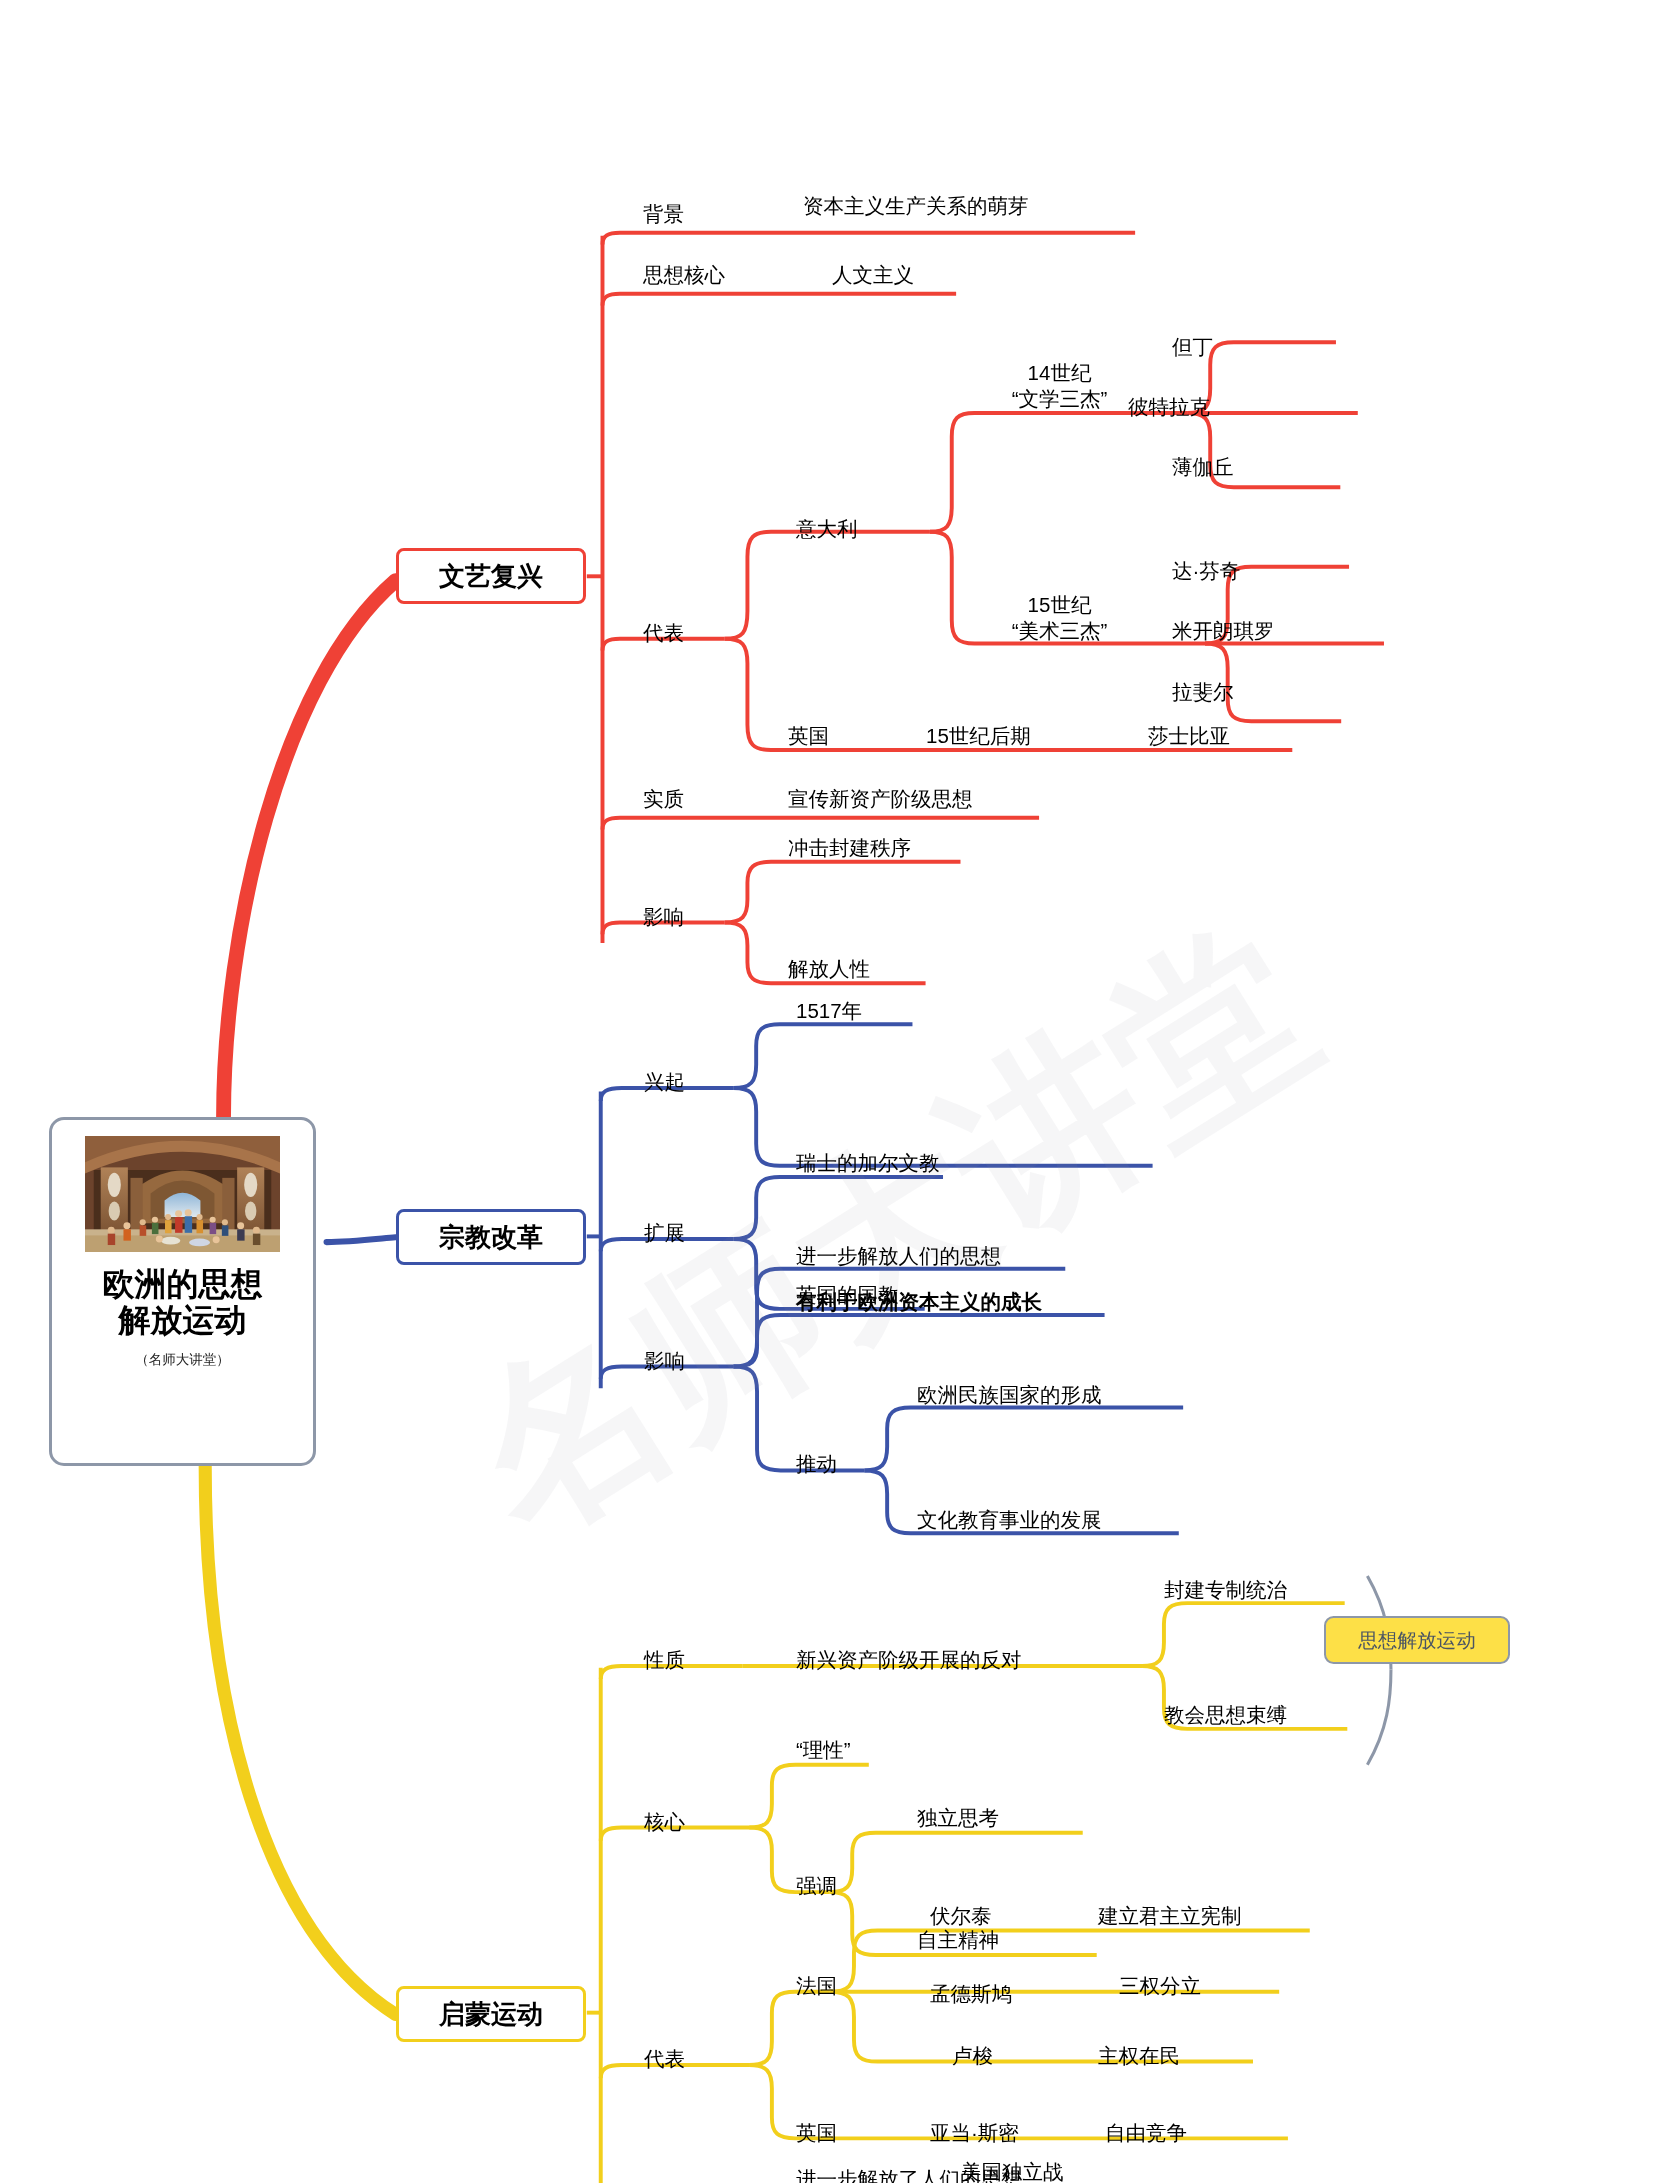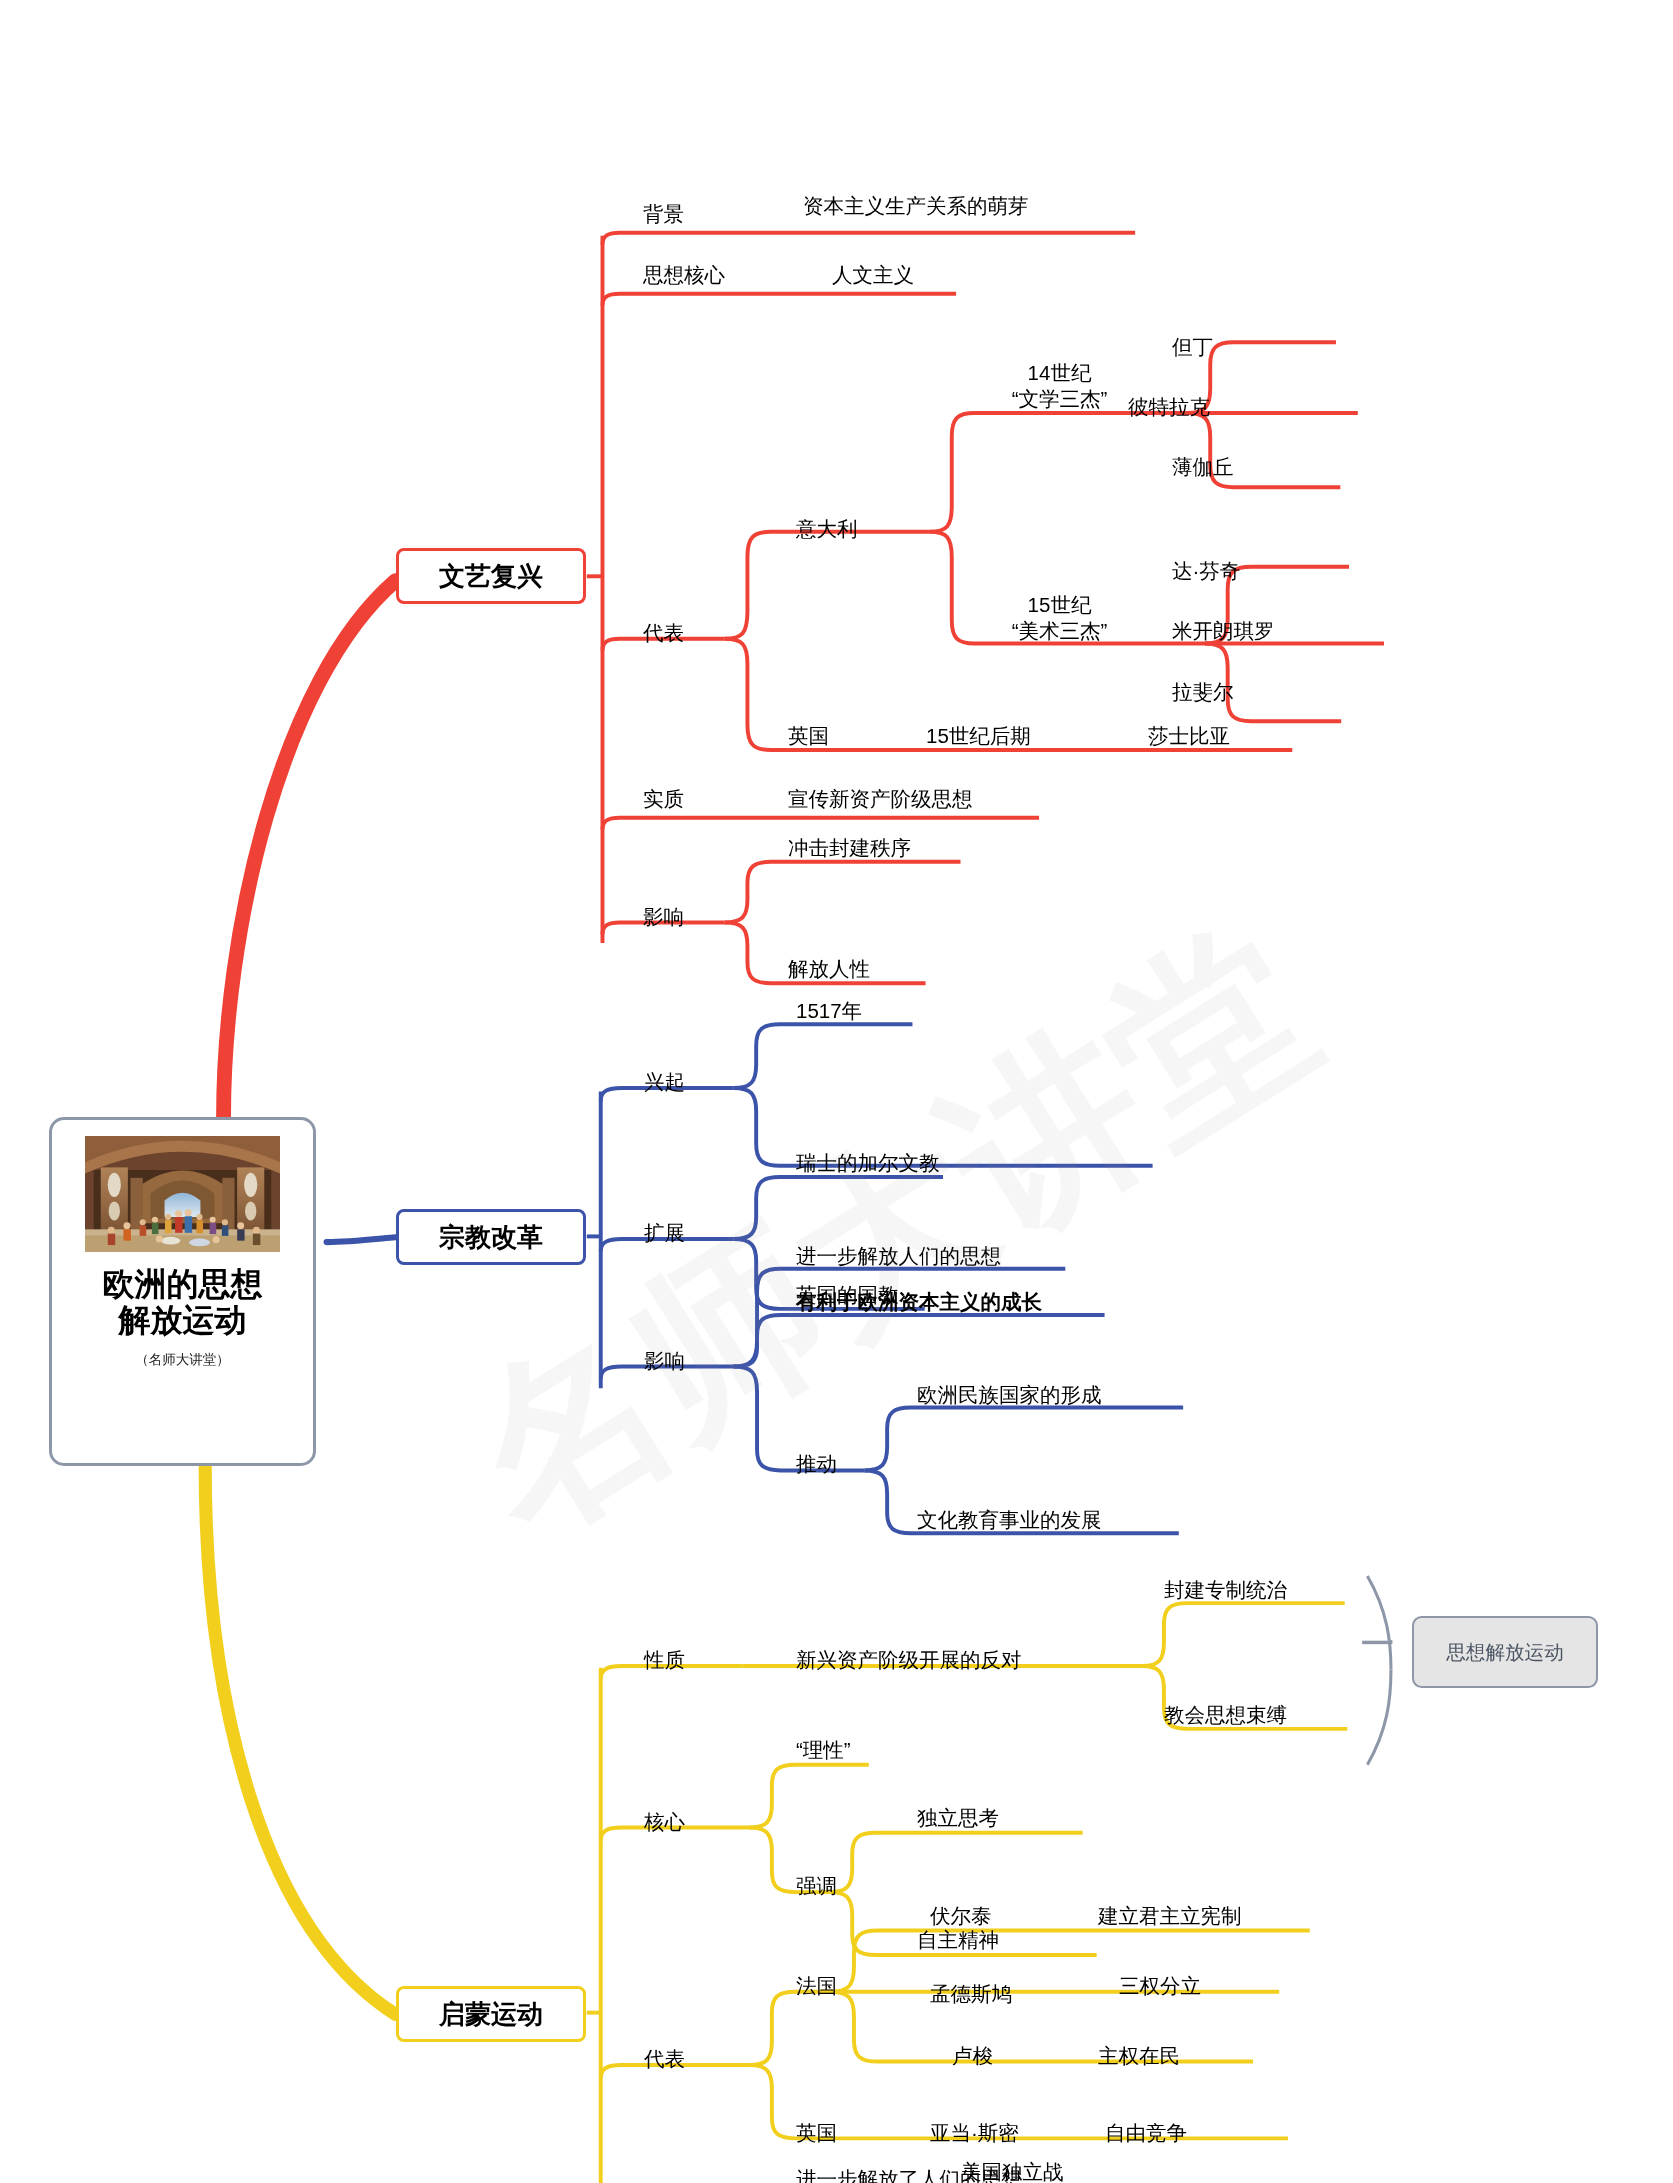--- a/index.html
+++ b/index.html
@@ -48,22 +48,22 @@
 
   
   .nd{
     position:absolute;font-size:20.5px;color:#000;line-height:1.26;
     white-space:nowrap;font-weight:500;
   }
   .nd.c{text-align:center;}
 
   
   .tag-box{
-    position:absolute;left:1412px;top:1616px;width:186px;height:72px;
-    border:2.6px solid #8d97a8;border-radius:9.6px;background:#e5e5e5;
+    position:absolute;left:1324px;top:1616px;width:186px;height:48px;
+    border:2.6px solid #8d97a8;border-radius:9.6px;background:#fde047;
     box-sizing:border-box;display:flex;align-items:center;justify-content:center;
     font-size:19.6px;color:#4b5563;white-space:nowrap;
   }
 
   
   .watermark{
     position:absolute;left:515px;top:1205px;width:611px;height:458px;
     font-size:188px;font-weight:bold;color:rgba(150,150,160,0.085);
     transform:rotate(-32deg);white-space:nowrap;pointer-events:none;
     line-height:1;

